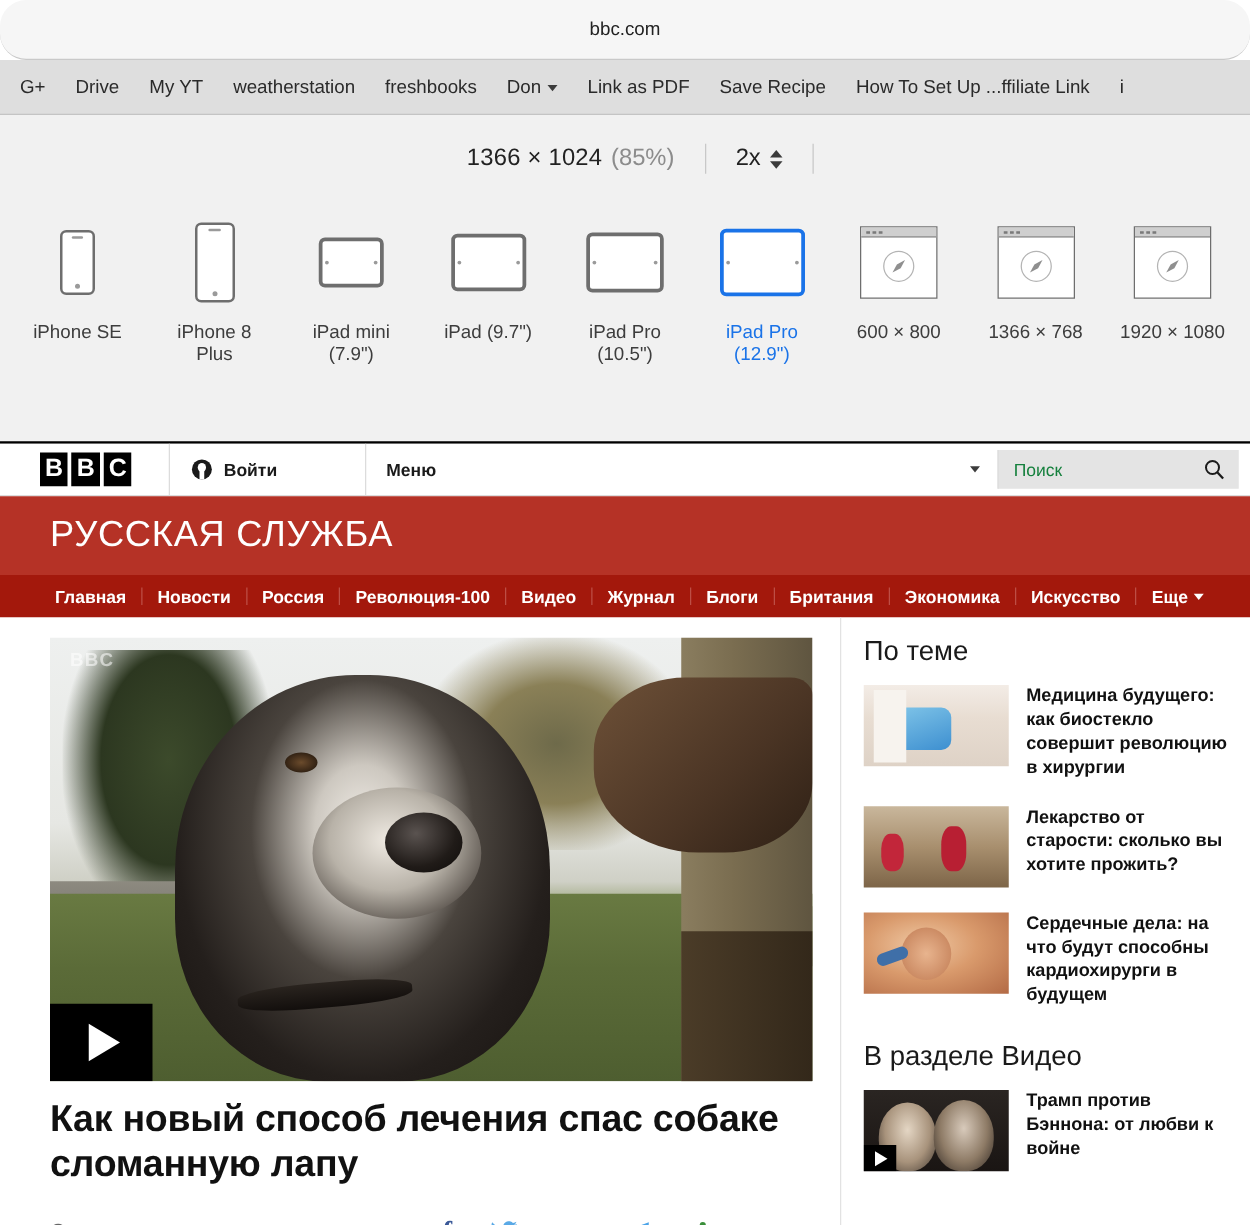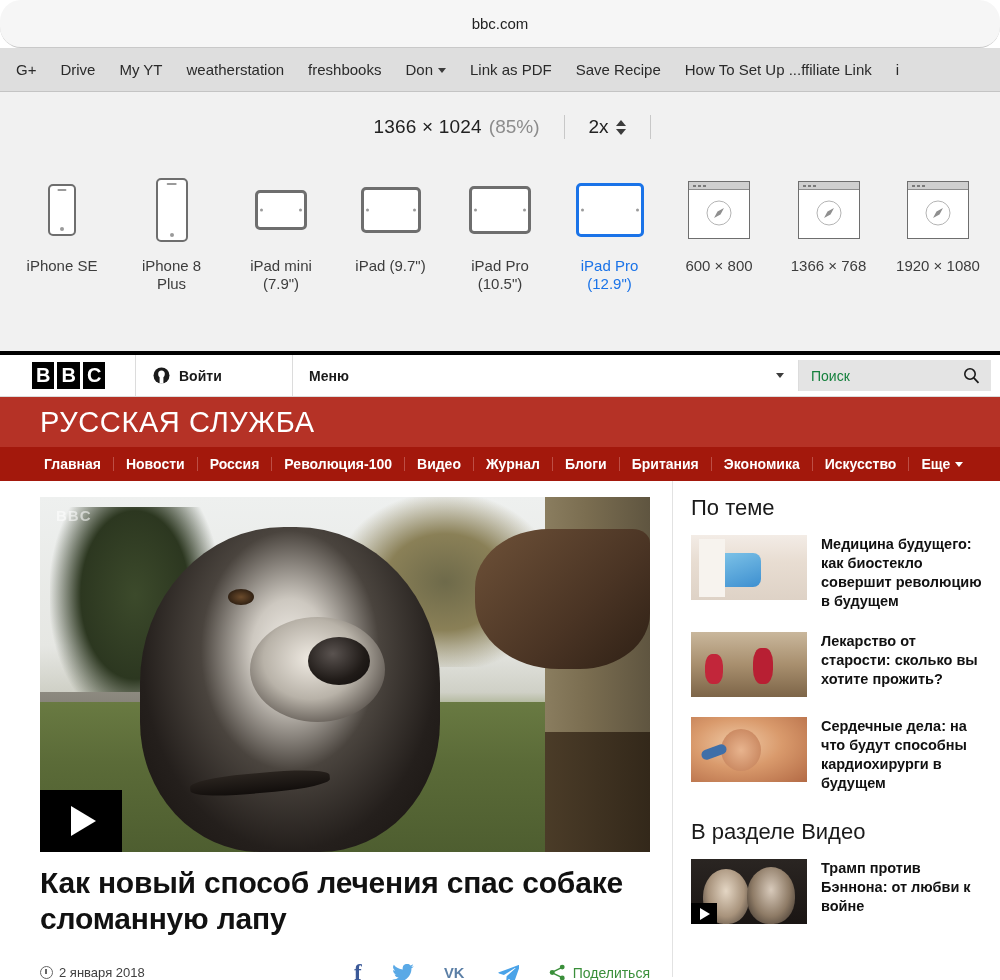--- a/index.html
+++ b/index.html
@@ -32,21 +32,21 @@
   }
   .bm .caret {
     width:0;height:0;border-left:4px solid transparent;
     border-right:4px solid transparent;border-top:5px solid #3c3c3c;
     display:inline-block; margin-top:2px;
   }
 
   
   .devtools {
     background:#f1f1f1; height:263px;
-    border-bottom:4px solid #000000;
+    border-bottom:2px solid #000000;
     display:flex; flex-direction:column;
   }
   .dt-toolbar {
     height:70px; display:flex; align-items:center;
     justify-content:center; gap:0;
   }
   .dt-group { display:flex; align-items:center; gap:7px; padding:0 24px; }
   .dt-dim { font-size:19px; color:#222; letter-spacing:.2px; }
   .dt-zoompct { font-size:19px; color:#8c8c8c; }
   .dt-sep { width:1px; height:24px; background:#c8c8c8; }
@@ -147,21 +147,21 @@
     width:0;height:0;border-left:4px solid transparent;
     border-right:4px solid transparent;border-top:5px solid #3c3c3c;
   }
   .bbc-search {
     width:193px; display:flex; align-items:center; justify-content:space-between;
     background:#e4e4e4; margin:5px 9px 5px 0; padding:0 11px 0 12px;
     border-left:1px solid #dcdcdc; cursor:text;
   }
   .bbc-search .ph { font-size:14px; font-weight:normal; color:#15803d; }
 
-  .bbc-brandbar { background:#b53226; height:50px; display:flex; align-items:center; padding-left:40px; }
+  .bbc-brandbar { background:#b53226; height:63px; display:flex; align-items:center; padding-left:40px; }
   .bbc-brandbar h1 {
     color:#fff; font-size:29px; font-weight:normal;
     letter-spacing:.6px;
   }
   .bbc-nav {
     background:#a3180c; height:34px; display:flex;
     align-items:center; padding-left:40px;
   }
   .bbc-nav a {
     color:#fff; font-size:14px; font-weight:bold;
@@ -568,21 +568,21 @@
         </span>
       </div>
     </div>
   </div>
 
   <div class="col-side">
     <h3 class="side-h">По теме</h3>
     <div id="relatedList">
         <div class="side-item">
           <div class="thumb t1"></div>
-          <div class="side-title">Медицина будущего: как биостекло совершит революцию в будущем</div>
+          <div class="side-title">Медицина будущего: как биостекло совершит революцию в хирургии</div>
         </div>
         <div class="side-item">
           <div class="thumb t2"></div>
           <div class="side-title">Лекарство от старости: сколько вы хотите прожить?</div>
         </div>
         <div class="side-item">
           <div class="thumb t3"></div>
           <div class="side-title">Сердечные дела: на что будут способны кардиохирурги в будущем</div>
         </div>
       </div>

